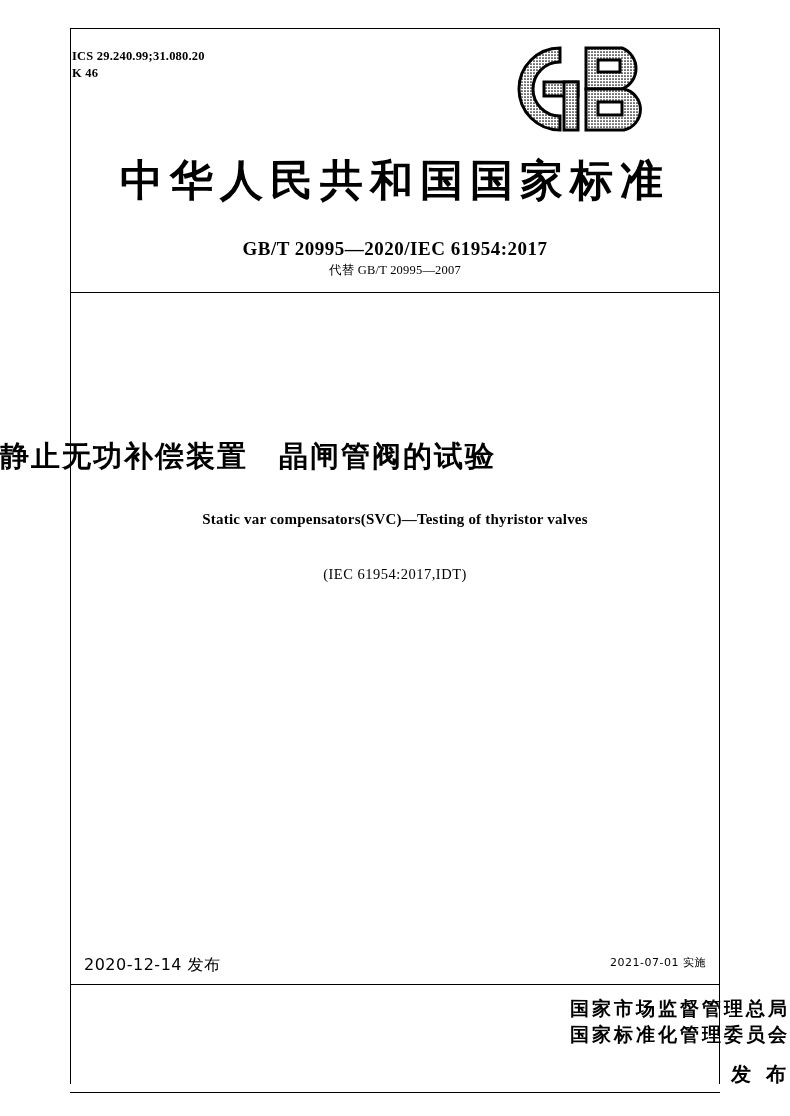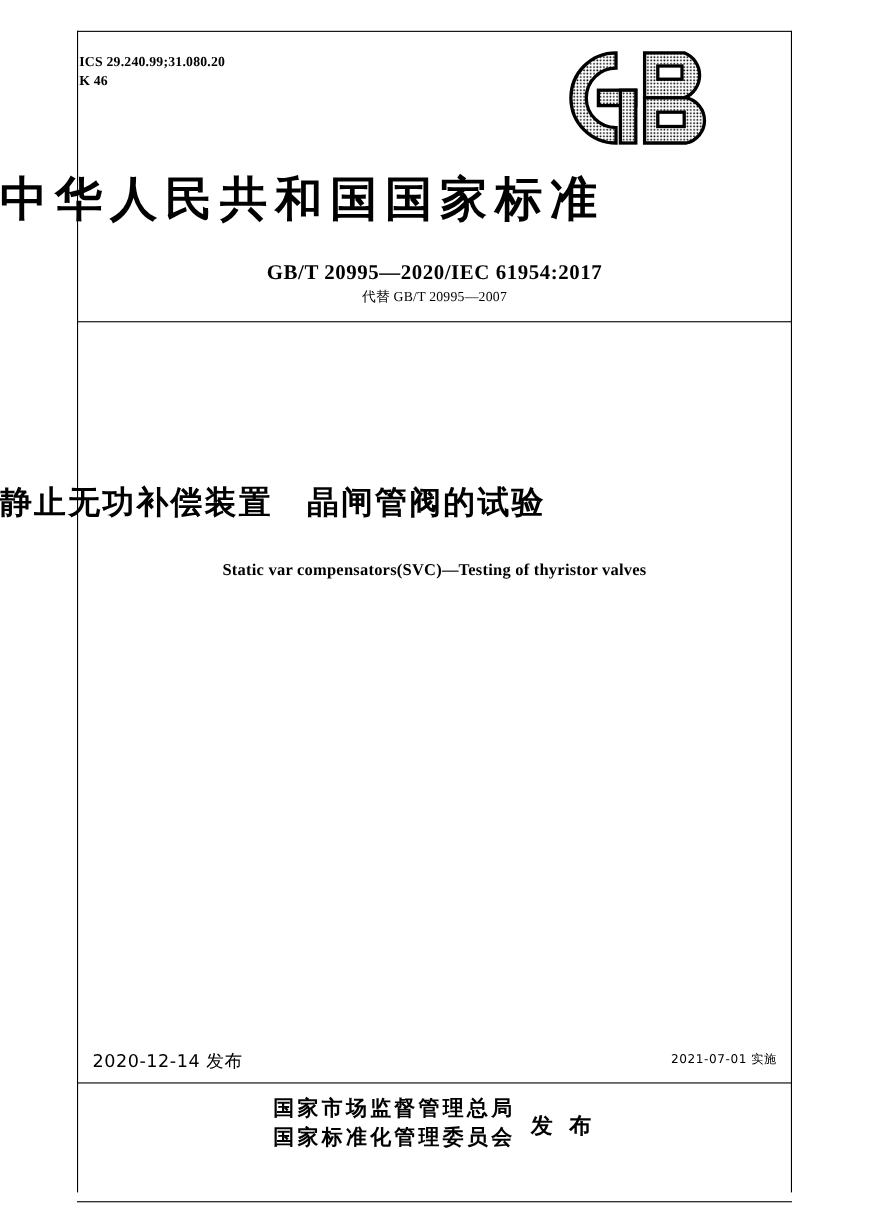--- a/index.html
+++ b/index.html
@@ -45,21 +45,21 @@
     height: 95px;
   }
   .gb-logo svg { display: block; }
 
   
   .std-title {
     position: absolute;
     left: 0;
     right: 0;
     top: 152px;
-    text-align: left;
+    text-align: center;
     font-family: "DejaVu Sans", sans-serif;
     font-weight: bold;
     font-size: 43px;
     letter-spacing: 7px;
     white-space: nowrap;
   }
 
   
   .std-number {
     position: absolute;
@@ -165,21 +165,22 @@
     letter-spacing: 0.5px;
   }
 
   
   .issuer {
     position: absolute;
     left: 0; right: 0;
     top: 996px;
     display: flex;
     justify-content: center;
-    align-items: flex-start;
+    align-items: flex-end;
+    flex-direction: column;
   }
   .issuer-names {
     font-family: "DejaVu Sans", sans-serif;
     font-weight: bold;
     font-size: 19px;
     line-height: 1.35;
     letter-spacing: 3px;
     text-align: center;
   }
   .issuer-publish {
@@ -231,20 +232,21 @@
 
   <div class="std-title">中华人民共和国国家标准</div>
 
   <div class="std-number">GB/T 20995—2020/IEC 61954:2017</div>
   <div class="std-replaces">代替 GB/T 20995—2007</div>
 
   <hr class="rule rule-mid">
 
   <div class="subject-cn">静止无功补偿装置　晶闸管阀的试验</div>
   <div class="subject-en">Static var compensators(SVC)—Testing of thyristor valves</div>
+  <div class="subject-idt">(IEC 61954:2017,IDT)</div>
 
   <div class="date-issue">2020-12-14 发布</div>
   <div class="date-impl">2021-07-01 实施</div>
 
   <hr class="rule rule-bottom">
 
   <div class="issuer">
     <div class="issuer-names">
       <div>国家市场监督管理总局</div>
       <div>国家标准化管理委员会</div>

